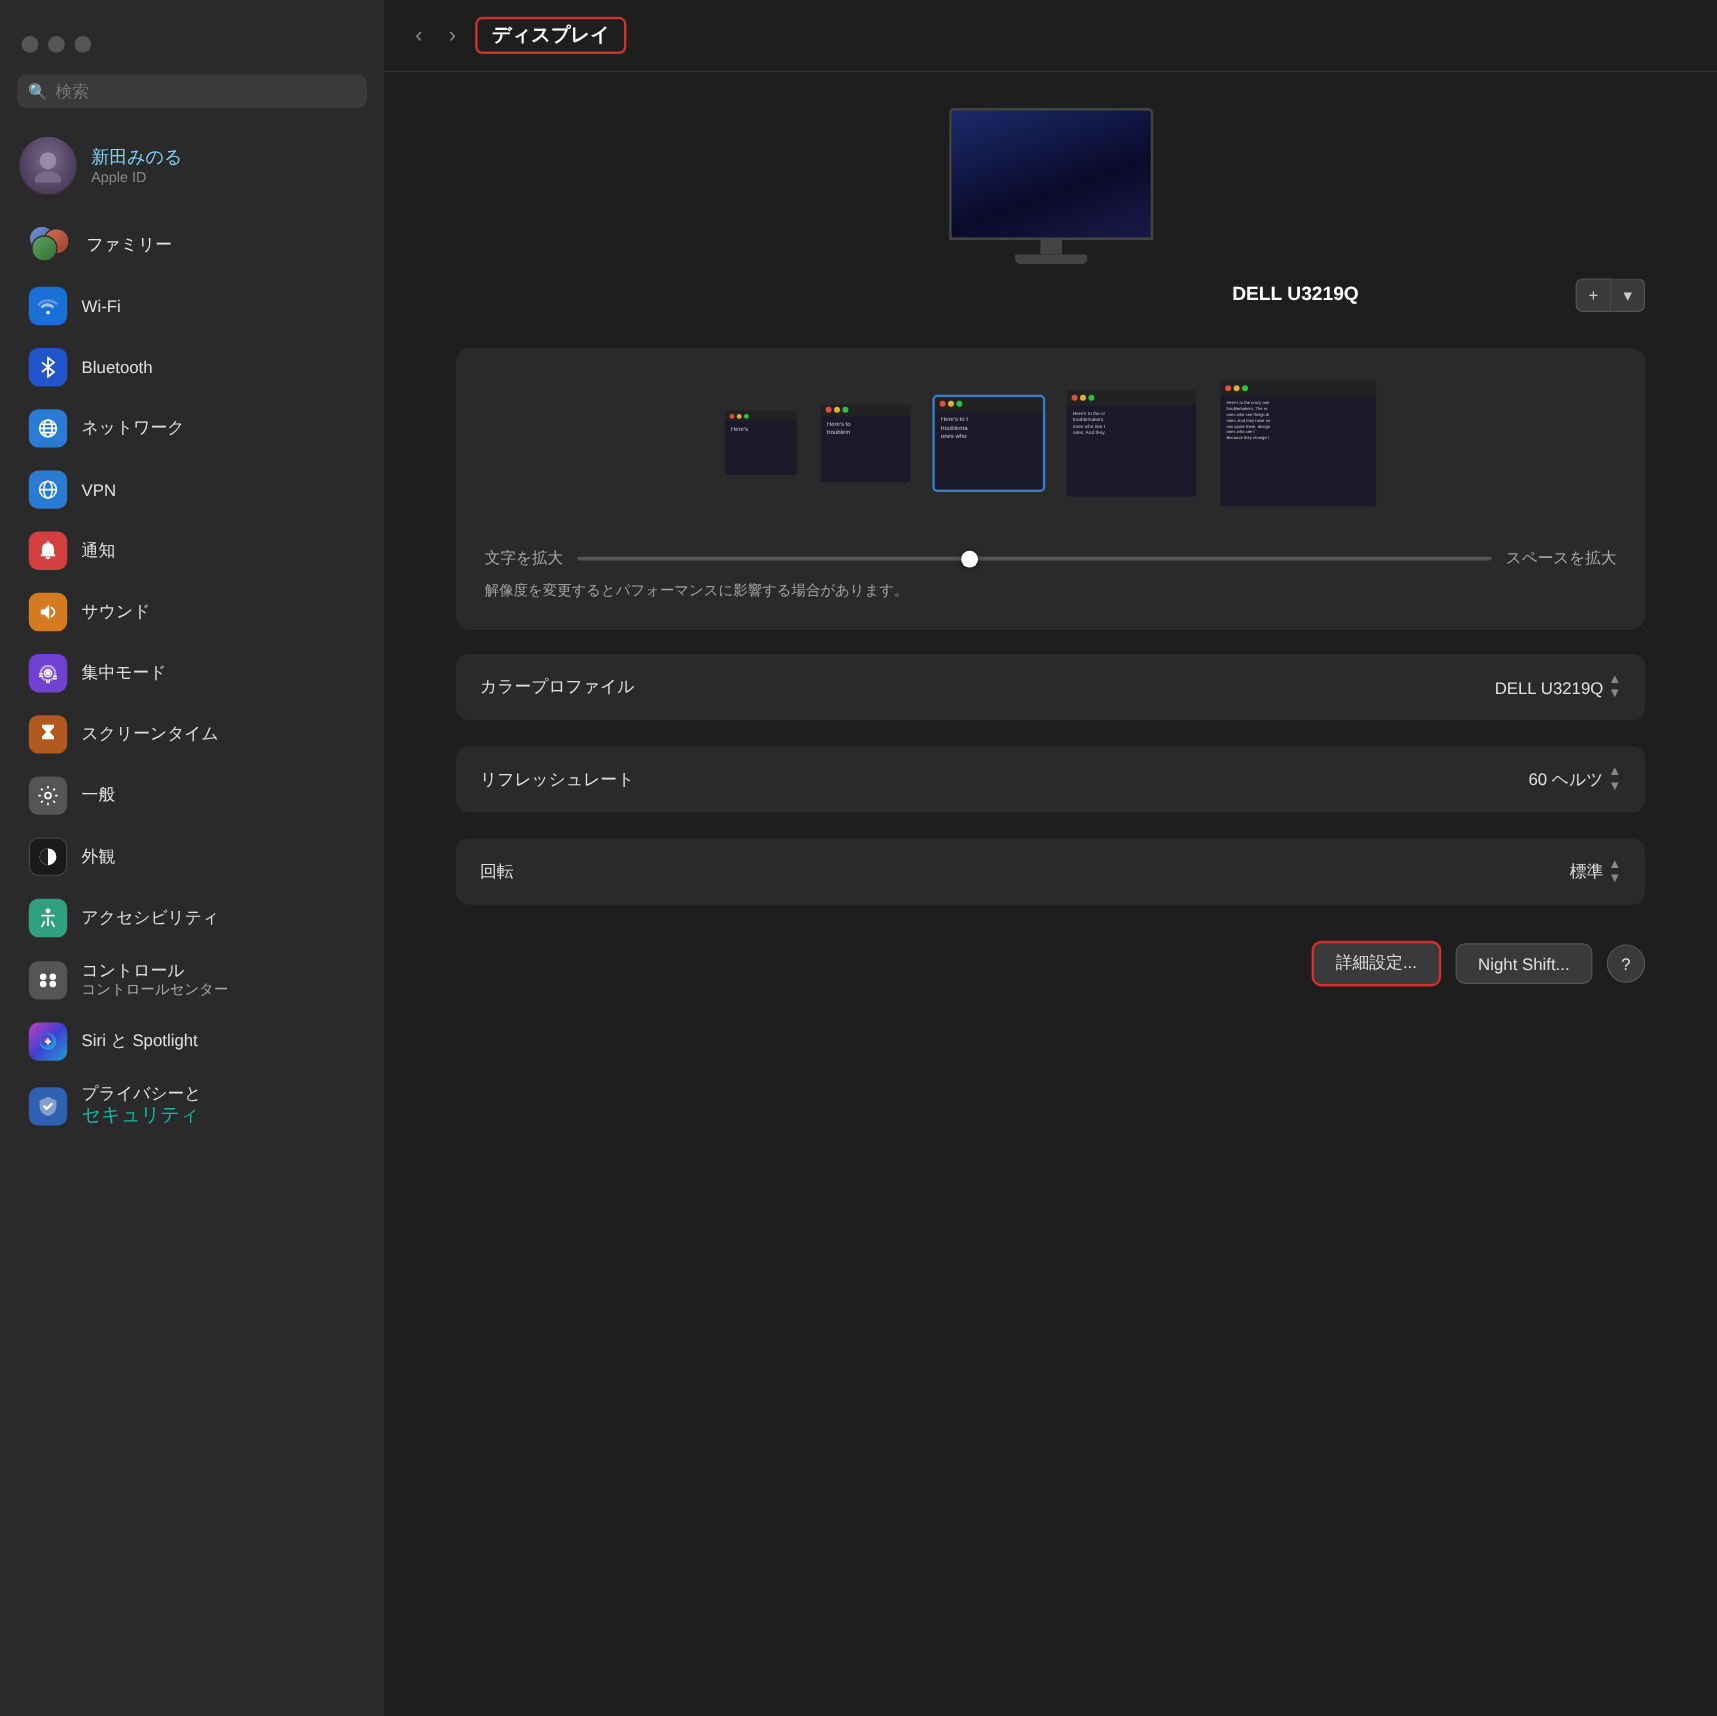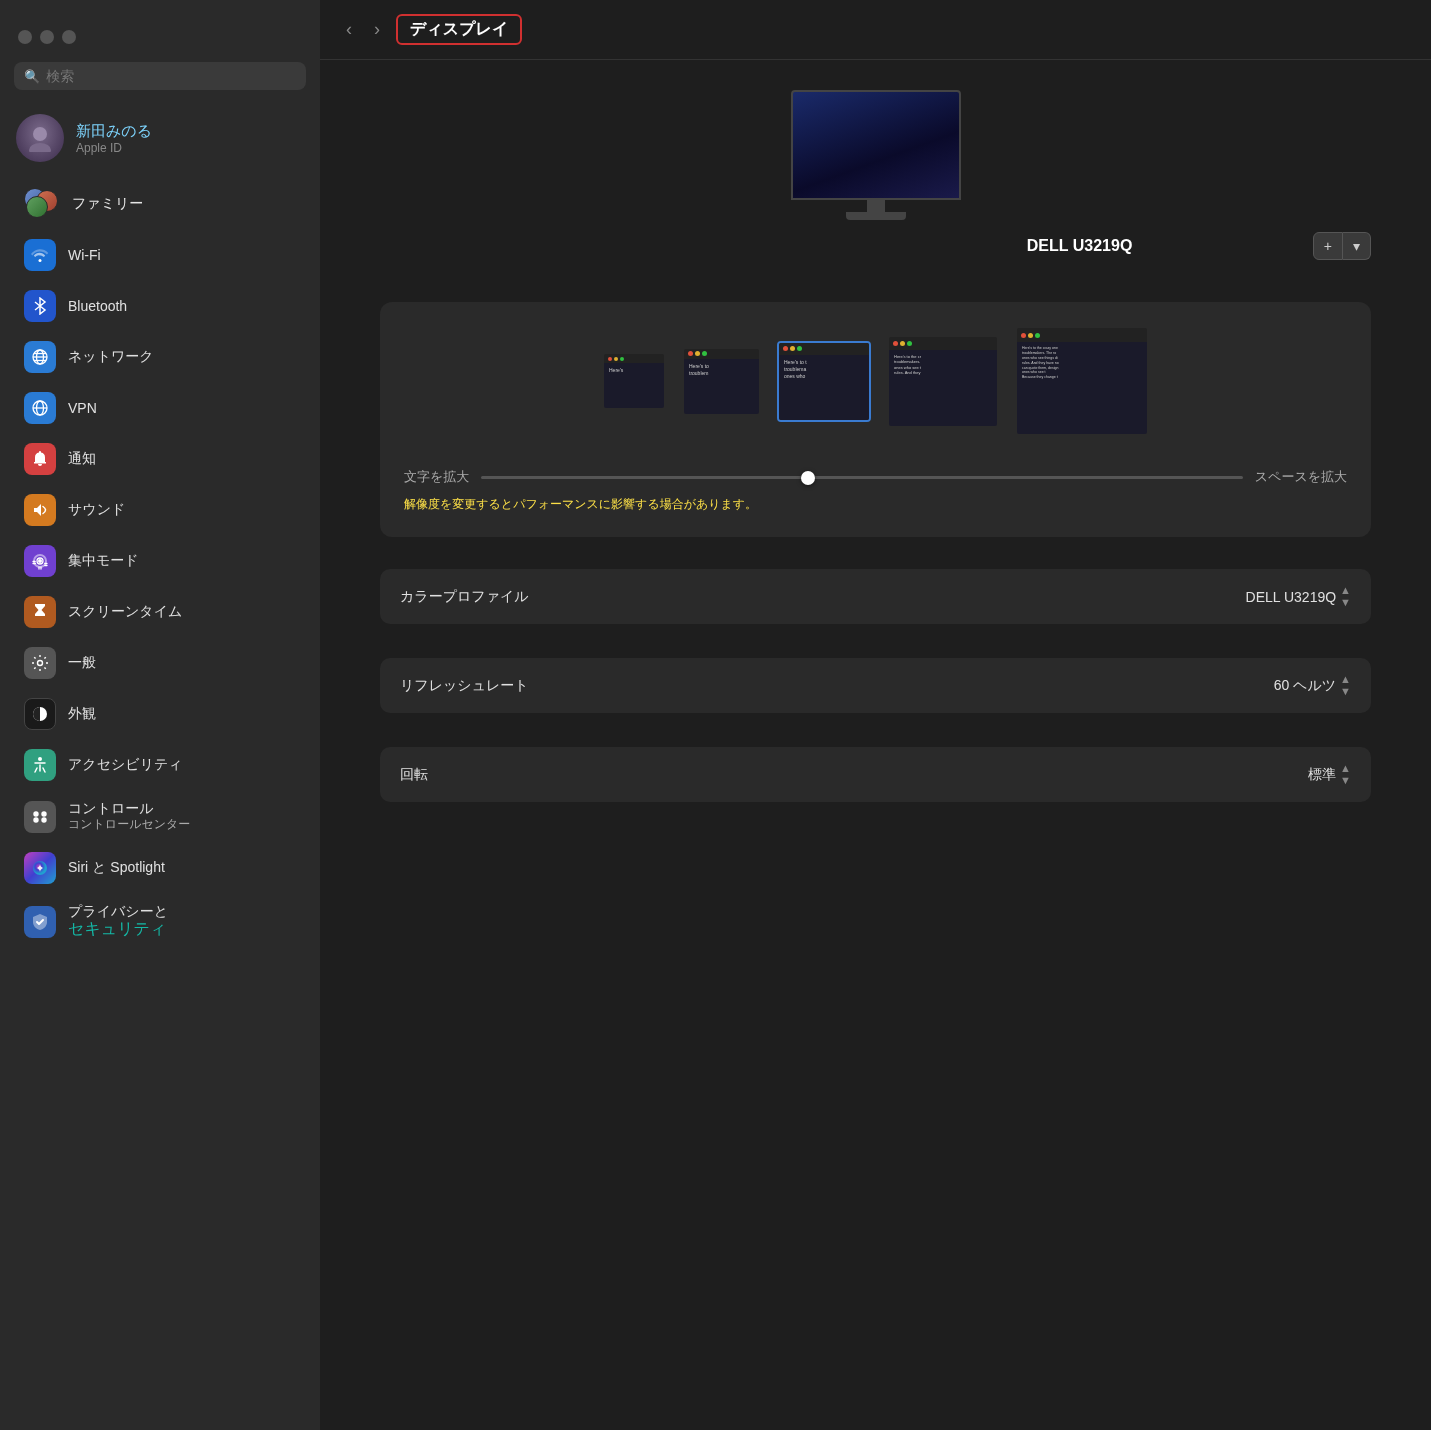--- a/index.html
+++ b/index.html
@@ -192,21 +192,21 @@
       font-size: 16px;
       font-weight: 600;
     }
 
     .content-area {
       flex: 1;
       padding: 30px 60px;
       overflow-y: auto;
       display: flex;
       flex-direction: column;
-      gap: 32px;
+      gap: 20px;
     }
 
     .monitor-section {
       display: flex;
       flex-direction: column;
       align-items: center;
       gap: 12px;
       padding-bottom: 10px;
     }
 
@@ -368,21 +368,21 @@
       height: 14px;
       background: #fff;
       border-radius: 50%;
       position: absolute;
       top: -5px;
       left: 42%;
       box-shadow: 0 1px 4px rgba(0,0,0,0.5);
     }
 
     .note-text {
-      color: #fde047;
+      color: #a3a3a3;
       font-size: 12px;
       margin-top: 10px;
     }
 
     
     .settings-row {
       background: #2a2a2a;
       border-radius: 10px;
       display: flex;
       align-items: center;
@@ -794,15 +794,20 @@
       <span class="settings-label">回転</span>
       <div class="settings-value">
         <span>標準</span>
         <div class="select-arrow">
           <span>▲</span>
             <span>▼</span>
         </div>
       </div>
     </div>
 
+    <div class="action-row">
+      <button class="detail-btn">詳細設定...</button>
+      <button class="night-shift-btn">Night Shift...</button>
+      <button class="help-btn">?</button>
+    </div>
 
   </div>
 </div>
 
 </body></html>

